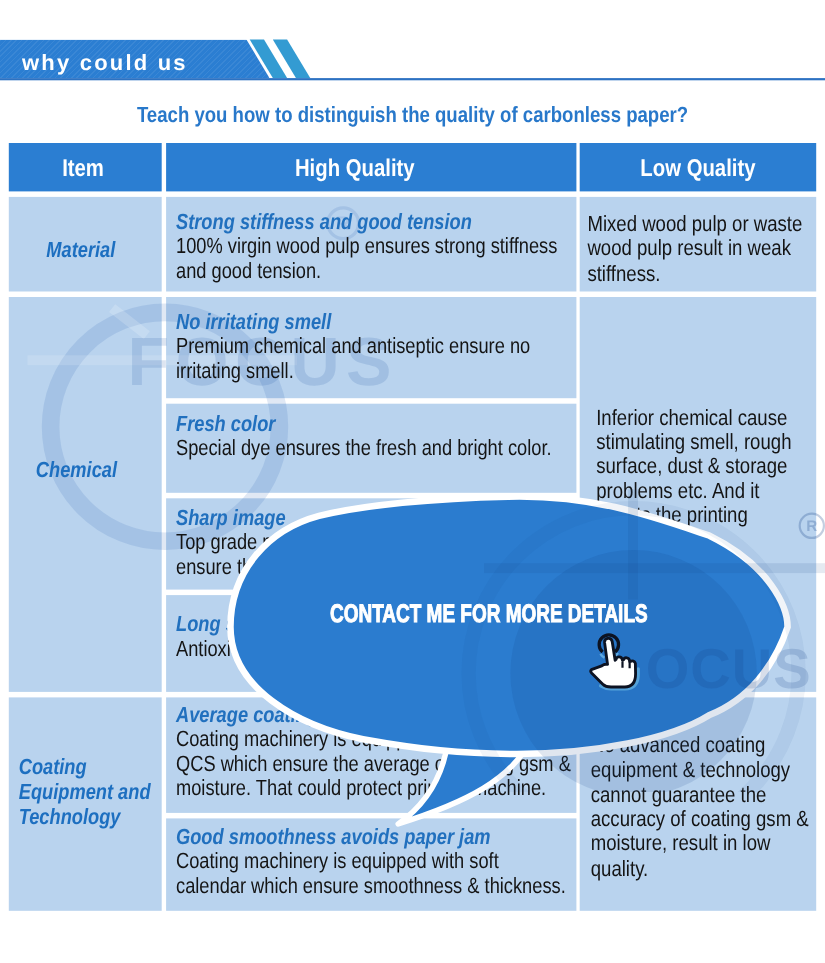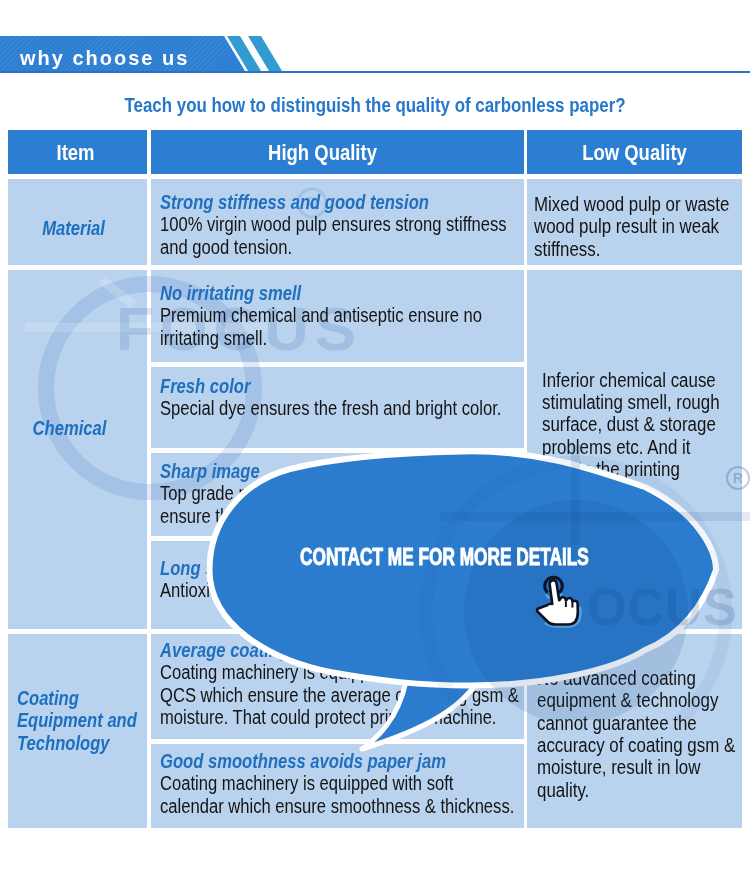--- a/index.html
+++ b/index.html
@@ -13,21 +13,21 @@
   .itemtx{position:absolute;font-size:20px;line-height:22.4px;color:#1d6fc0;font-weight:bold;font-style:italic;transform:scaleX(0.83);white-space:nowrap;}
 </style>
 </head>
 <body>
 
 <div class="abs" style="left:0;top:36px;width:246px;height:35px;background:#2b7ed2;clip-path:polygon(0 0,224px 0,245px 35px,0 35px);"></div>
 <div class="abs" style="left:0;top:36px;width:246px;height:35px;background:repeating-linear-gradient(135deg, rgba(255,255,255,0.07) 0 1px, rgba(255,255,255,0) 1px 3.5px);clip-path:polygon(0 0,224px 0,245px 35px,0 35px);"></div>
 <div class="abs" style="left:227px;top:36px;width:13px;height:35px;background:#339bd2;transform:skewX(31deg);transform-origin:top left;"></div>
 <div class="abs" style="left:248px;top:36px;width:13px;height:35px;background:#339bd2;transform:skewX(31deg);transform-origin:top left;"></div>
 <div class="abs" style="left:0;top:71px;width:750px;height:2px;background:#2d72c2;"></div>
-<div class="abs" style="left:20px;top:47.5px;color:#fff;font-weight:bold;font-size:20px;line-height:1;letter-spacing:2px;">why choose us</div>
+<div class="abs" style="left:20px;top:47.5px;color:#fff;font-weight:bold;font-size:20px;line-height:1;letter-spacing:2px;">why could us</div>
 
 <div class="abs" style="left:0;top:94.5px;width:750px;text-align:center;color:#2878ca;font-weight:bold;font-size:20px;line-height:1;transform:scaleX(0.845);">Teach you how to distinguish the quality of carbonless paper?</div>
 
 <div class="cell" style="left:8px;top:130px;width:139px;height:44px;background:#2b7ed2;"></div>
 <div class="cell" style="left:151px;top:130px;width:373px;height:44px;background:#2b7ed2;"></div>
 <div class="cell" style="left:527px;top:130px;width:215px;height:44px;background:#2b7ed2;"></div>
 <div class="hdr" style="left:6px;top:131px;width:139px;">Item</div>
 <div class="hdr" style="left:136px;top:131px;width:373px;">High Quality</div>
 <div class="hdr" style="left:527px;top:131px;width:215px;">Low Quality</div>
 

